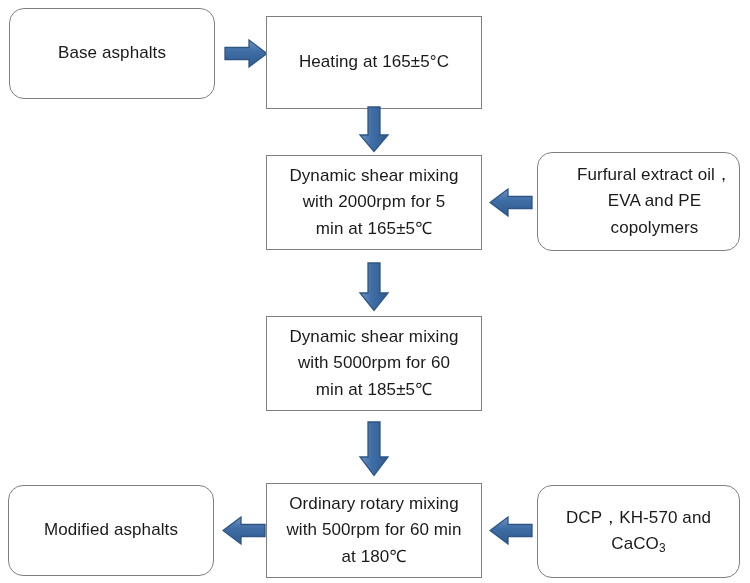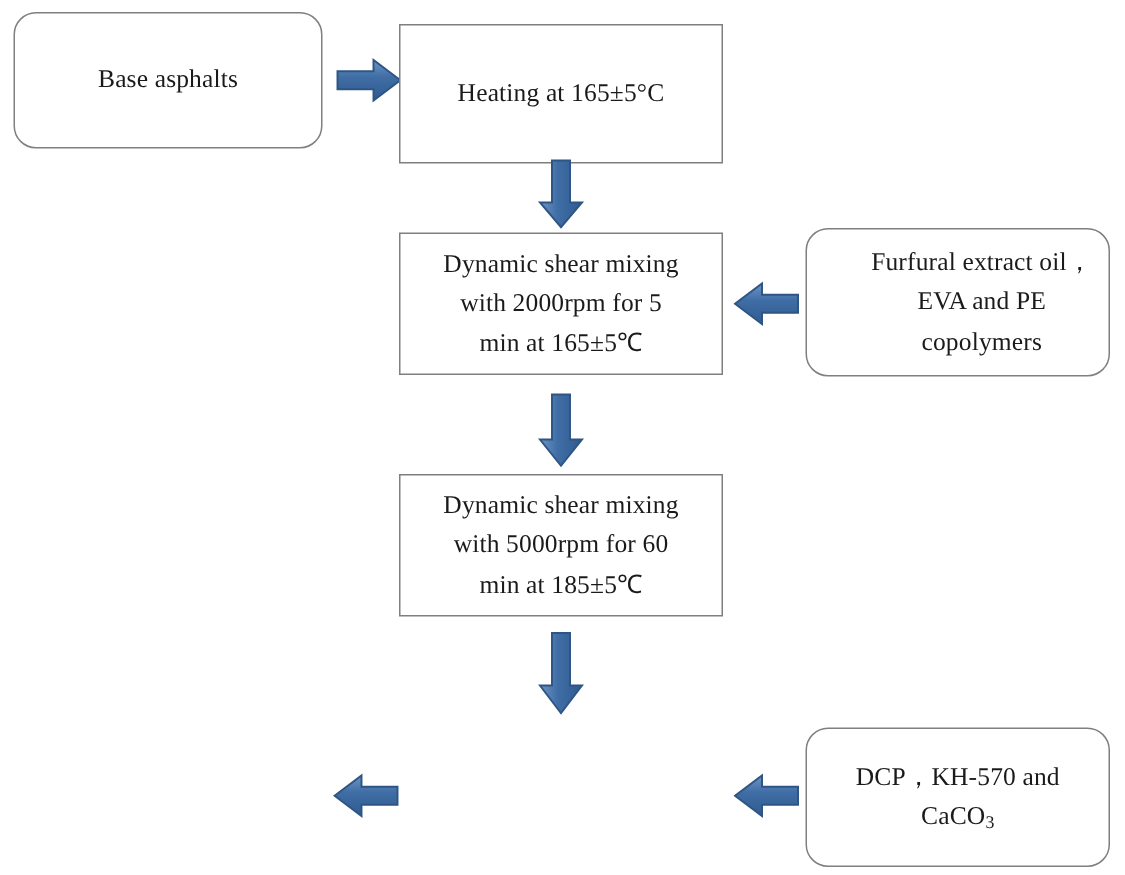--- a/index.html
+++ b/index.html
@@ -5,21 +5,21 @@
   html, body {
     margin: 0;
     padding: 0;
     background: #ffffff;
   }
   #canvas {
     position: relative;
     width: 750px;
     height: 583px;
     background: #ffffff;
-    font-family: Liberation Serif, serif;
+    font-family: Liberation Sans, sans-serif;
     overflow: hidden;
     border-radius: 13px;
   }
   .node {
     position: absolute;
     box-sizing: border-box;
     border: 1.6px solid #7f7f7f;
     background: #ffffff;
     display: flex;
     align-items: center;
@@ -141,34 +141,42 @@
         <linearGradient id="gD3" x1="0" y1="0" x2="1" y2="0">
           <stop offset="0%" stop-color="#6e95c4"></stop>
           <stop offset="42%" stop-color="#3f6da5"></stop>
           <stop offset="100%" stop-color="#2f5b8f"></stop>
         </linearGradient>
       </defs>
       <polygon points="10,1 22,1 22,36 30,36 16,54.5 2,36 10,36" fill="url(#gD3)" stroke="#2e5584" stroke-width="1.3" stroke-linejoin="miter"></polygon>
     </svg>
   </div>
 
+  <div class="node rounded" style="left:8px; top:485px; width:206px; height:91px;">
+    <span class="txt">Modified asphalts</span>
+  </div>
 
   <div class="arrow" style="left:222px; top:515px; width:44px; height:31px;">
     <svg viewBox="0 0 44 31" preserveAspectRatio="none">
       <defs>
         <linearGradient id="gL2" x1="0" y1="0" x2="0" y2="1">
           <stop offset="0%" stop-color="#6e95c4"></stop>
           <stop offset="42%" stop-color="#3f6da5"></stop>
           <stop offset="100%" stop-color="#2f5b8f"></stop>
         </linearGradient>
       </defs>
       <polygon points="43,9.5 19,9.5 19,2 1,15.5 19,29 19,21.5 43,21.5" fill="url(#gL2)" stroke="#2e5584" stroke-width="1.3" stroke-linejoin="miter"></polygon>
     </svg>
   </div>
 
+  <div class="node" style="left:266px; top:483px; width:216px; height:95px;">
+    <span class="txt">Ordinary rotary mixing
+with 500rpm for 60 min
+at 180℃</span>
+  </div>
 
   <div class="arrow" style="left:489px; top:515px; width:44px; height:31px;">
     <svg viewBox="0 0 44 31" preserveAspectRatio="none">
       <defs>
         <linearGradient id="gL3" x1="0" y1="0" x2="0" y2="1">
           <stop offset="0%" stop-color="#6e95c4"></stop>
           <stop offset="42%" stop-color="#3f6da5"></stop>
           <stop offset="100%" stop-color="#2f5b8f"></stop>
         </linearGradient>
       </defs>

